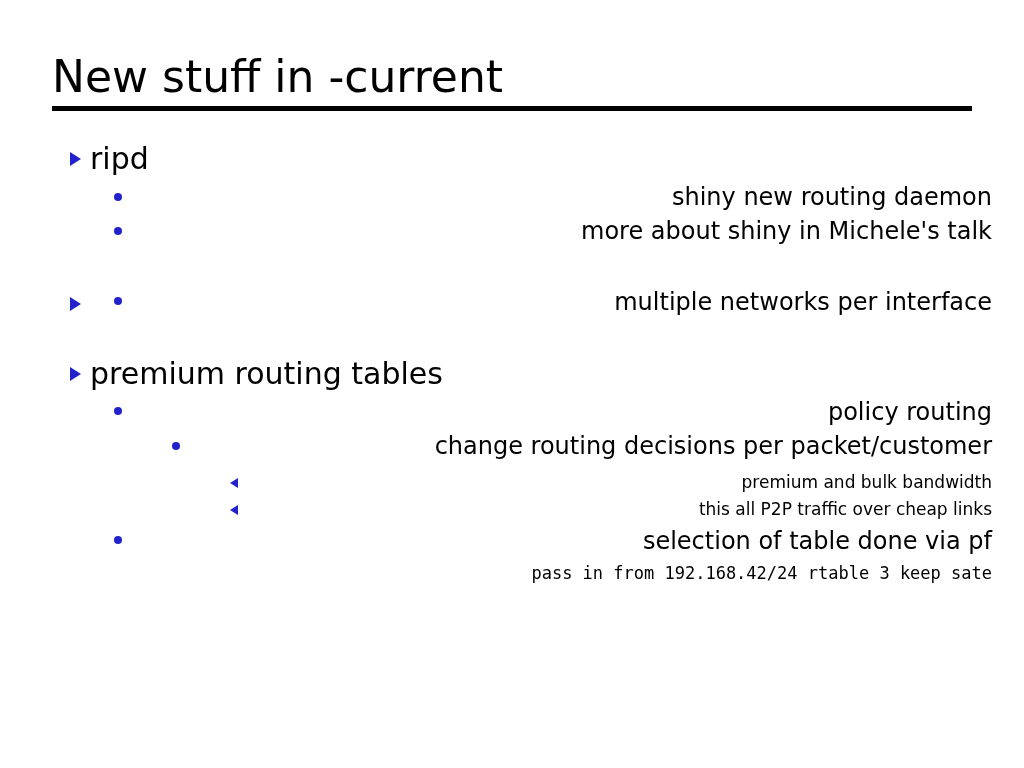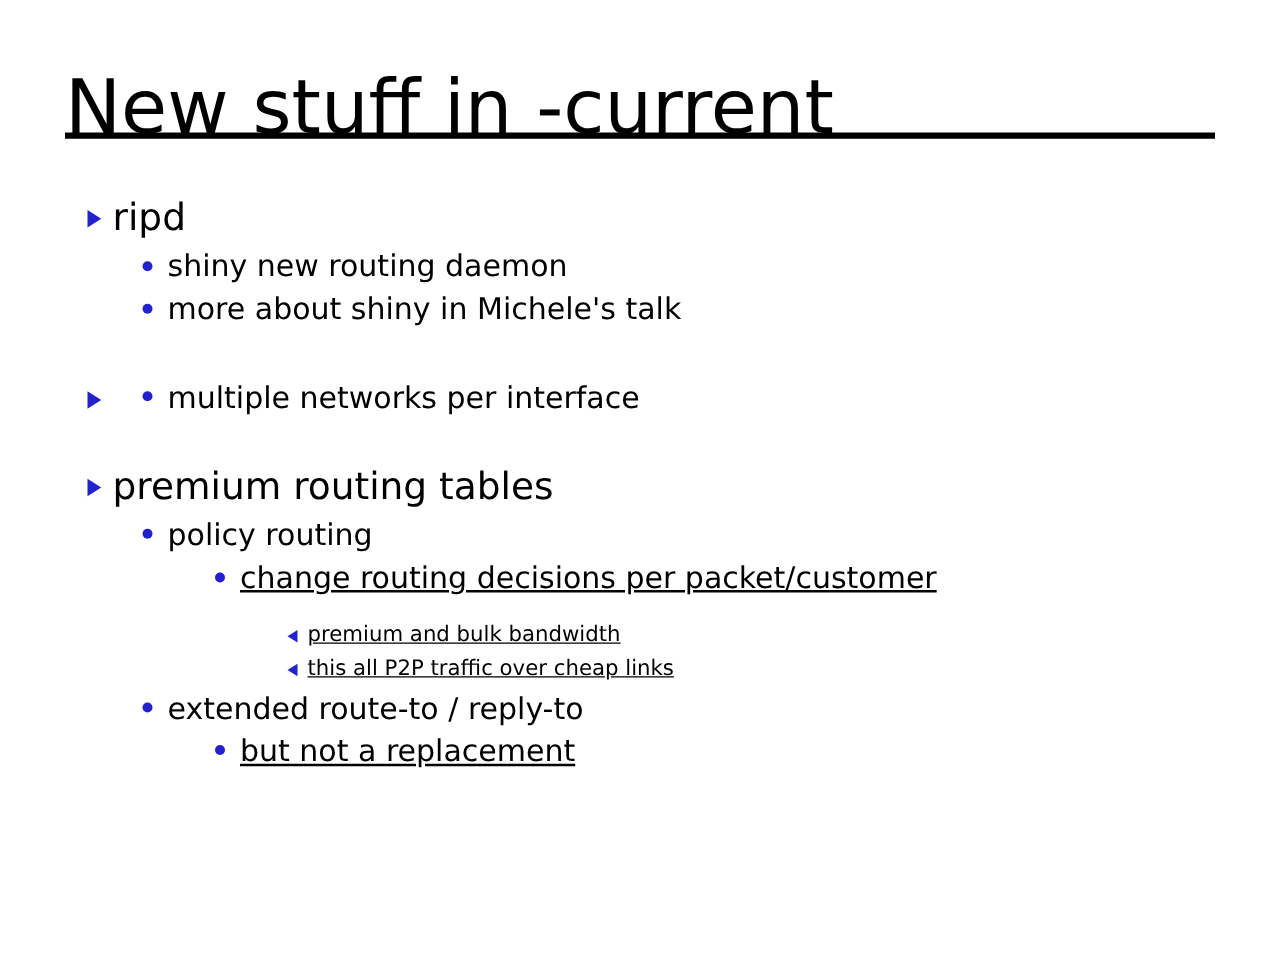--- a/index.html
+++ b/index.html
@@ -18,21 +18,21 @@
     position: relative;
     width: 1024px;
     height: 768px;
     box-sizing: border-box;
   }
   .slide-title {
     position: absolute;
     left: 52px;
     top: 52px;
     width: 920px;
-    font-size: 60px;
+    font-size: 44px;
     line-height: 1.15;
     font-weight: normal;
     color: #000000;
     letter-spacing: 0px;
   }
   .title-rule {
     position: absolute;
     left: 52px;
     top: 106px;
     width: 920px;
@@ -53,21 +53,21 @@
   }
 
   
   .lvl1 > li {
     position: relative;
     padding-left: 38px;
     font-size: 30px;
     line-height: 1.28;
     margin-top: 14px;
   }
-  .lvl1 > li:first-child { margin-top: 16px; }
+  .lvl1 > li:first-child { margin-top: 0; }
   .lvl1 > li > .marker {
     position: absolute;
     left: 18px;
     top: 0.40em;
     width: 0;
     height: 0;
     border-left: 11px solid #2222cc;
     border-top: 7px solid transparent;
     border-bottom: 7px solid transparent;
   }
@@ -76,56 +76,56 @@
   
   .lvl2 {
     margin-top: 2px;
     margin-left: 20px;
   }
   .lvl2 > li {
     position: relative;
     padding-left: 24px;
     font-size: 24px;
     line-height: 1.42;
+    text-align: right;
   }
   .lvl2 > li > .marker {
     position: absolute;
     left: 4px;
     top: 0.52em;
     width: 8px;
     height: 8px;
     border-radius: 50%;
     background: #2222cc;
   }
 
   
   .lvl3 {
     margin-top: 0px;
     margin-left: 34px;
-    text-decoration: underline;
   }
   .lvl3 > li {
     position: relative;
     padding-left: 24px;
     font-size: 24px;
     line-height: 1.42;
   }
   .lvl3 > li > .marker {
     position: absolute;
     left: 4px;
     top: 0.52em;
     width: 8px;
     height: 8px;
     border-radius: 50%;
     background: #2222cc;
   }
 
   
   .lvl4 {
-    margin-top: 16px;
+    margin-top: 6px;
     margin-left: 34px;
   }
   .lvl4 > li {
     position: relative;
     padding-left: 20px;
     font-size: 17px;
     line-height: 1.6;
   }
   .lvl4 > li > .marker {
     position: absolute;
@@ -212,30 +212,25 @@
                   </li>
                   <li>
                     <span class="marker"></span>
                     <span class="text">this all P2P traffic over cheap links</span>
                   </li>
                 </ul>
               </li>
             </ul>
           </li>
 
-
-          <li>
-            <span class="marker"></span>
-            <span class="text">extended route-to / reply-to</span>
-            <ul class="lvl3">
-              <li>
-                <span class="marker"></span>
-                <span class="text">but not a replacement</span>
-              </li>
-            </ul>
-          </li>
+          <li>
+            <span class="marker"></span>
+            <span class="text">selection of table done via pf</span>
+            <div class="code-line">pass in from 192.168.42/24 rtable 3 keep sate</div>
+          </li>
+
 
         </ul>
       </li>
 
     </ul>
   </div>
 </div>
 
 </body></html>

